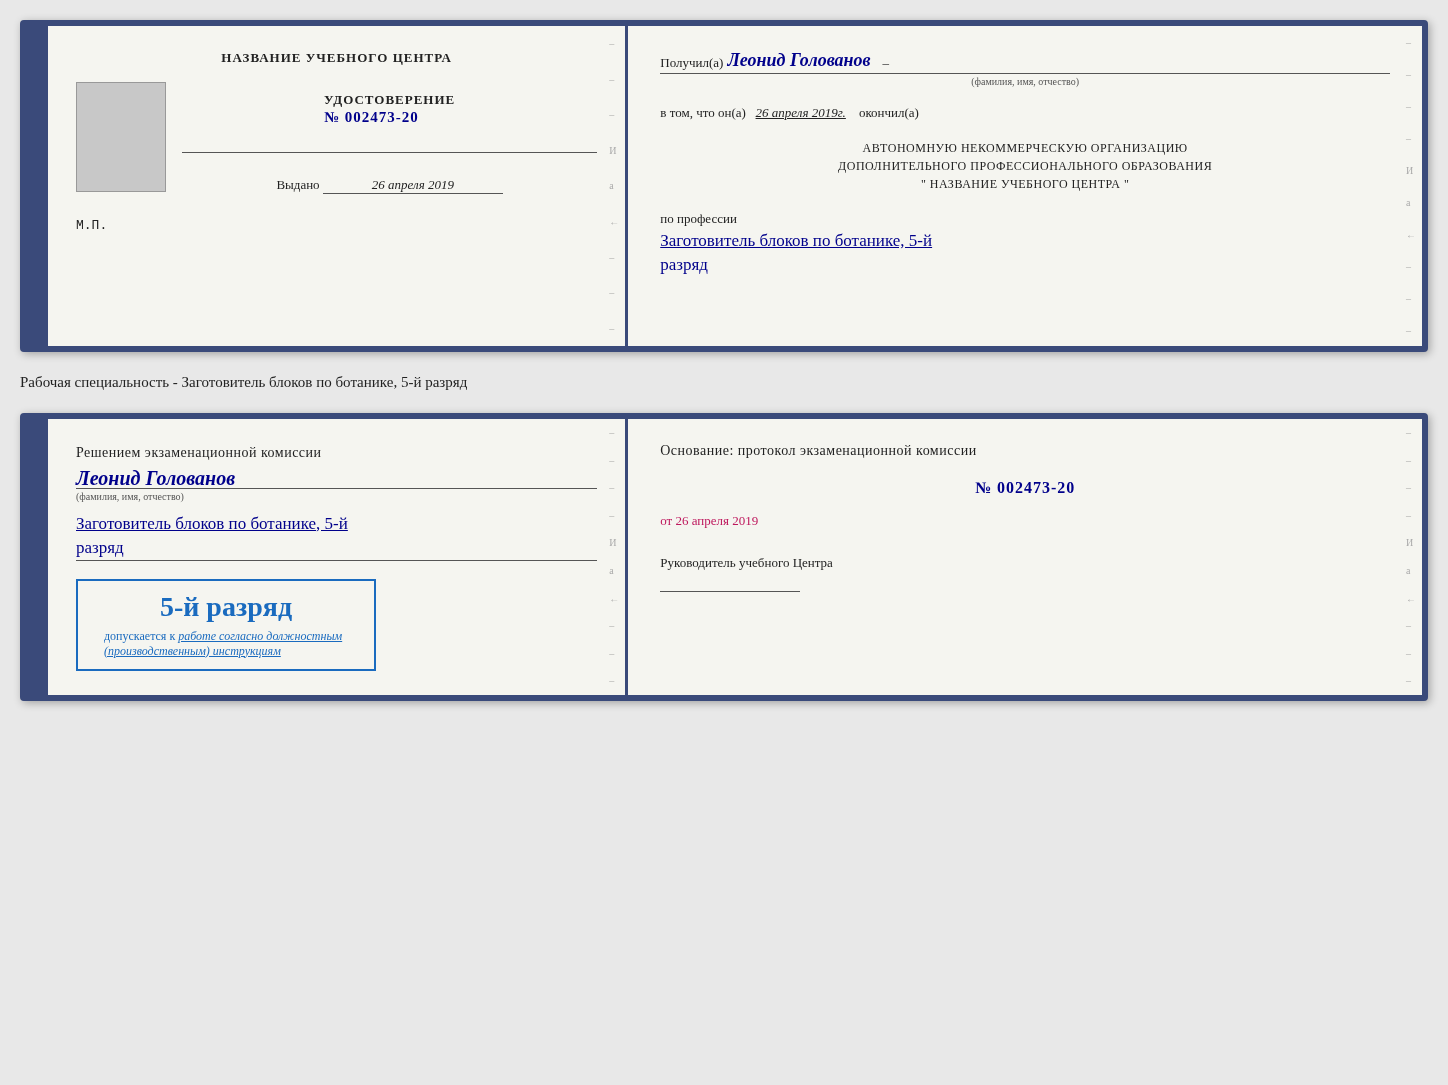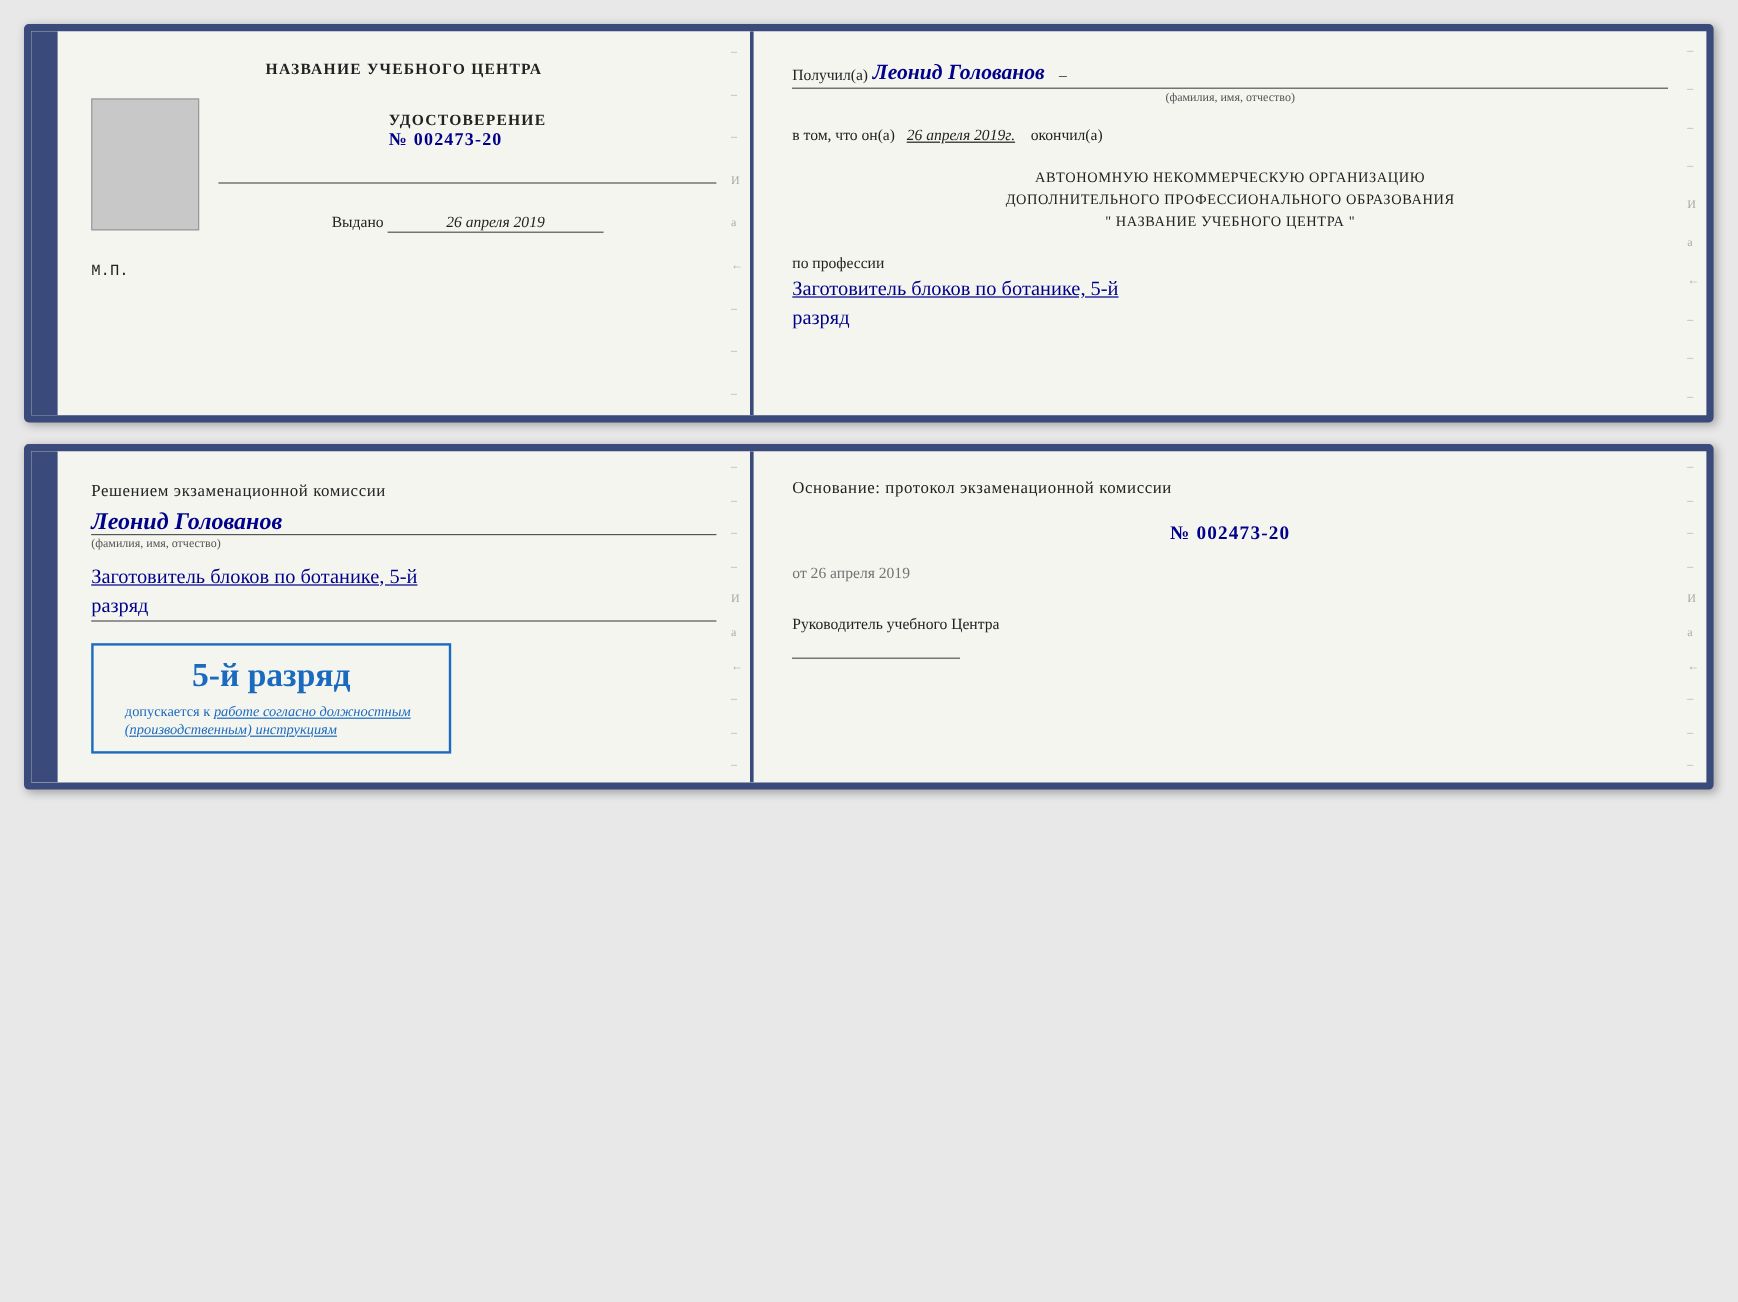--- a/index.html
+++ b/index.html
@@ -324,21 +324,21 @@
       font-size: 16px;
       color: #00008B;
       font-weight: bold;
       letter-spacing: 1px;
       margin-top: 8px;
       text-align: center;
     }
 
     .protokol-date {
       font-size: 13px;
-      color: #737373;
+      color: #be185d;
       margin-top: 4px;
     }
 
     .sign-block {
       font-size: 13px;
       color: #222;
       margin-top: 12px;
       line-height: 1.5;
     }
 
@@ -478,20 +478,21 @@
           <span>И</span>
           <span>а</span>
           <span>←</span>
           <span>–</span>
           <span>–</span>
           <span>–</span>
       </div>
     </div>
   </div>
 
+  <div class="specialty-label">Рабочая специальность - Заготовитель блоков по ботанике, 5-й разряд</div>
 
   <div class="bottom-card">
     <div class="spine"></div>
 
     <div class="bottom-left">
 
       <div>
         <div class="commission-title">Решением экзаменационной комиссии</div>
         <div class="commission-name">Леонид Голованов</div>
         <span class="commission-fio-caption">(фамилия, имя, отчество)</span>

